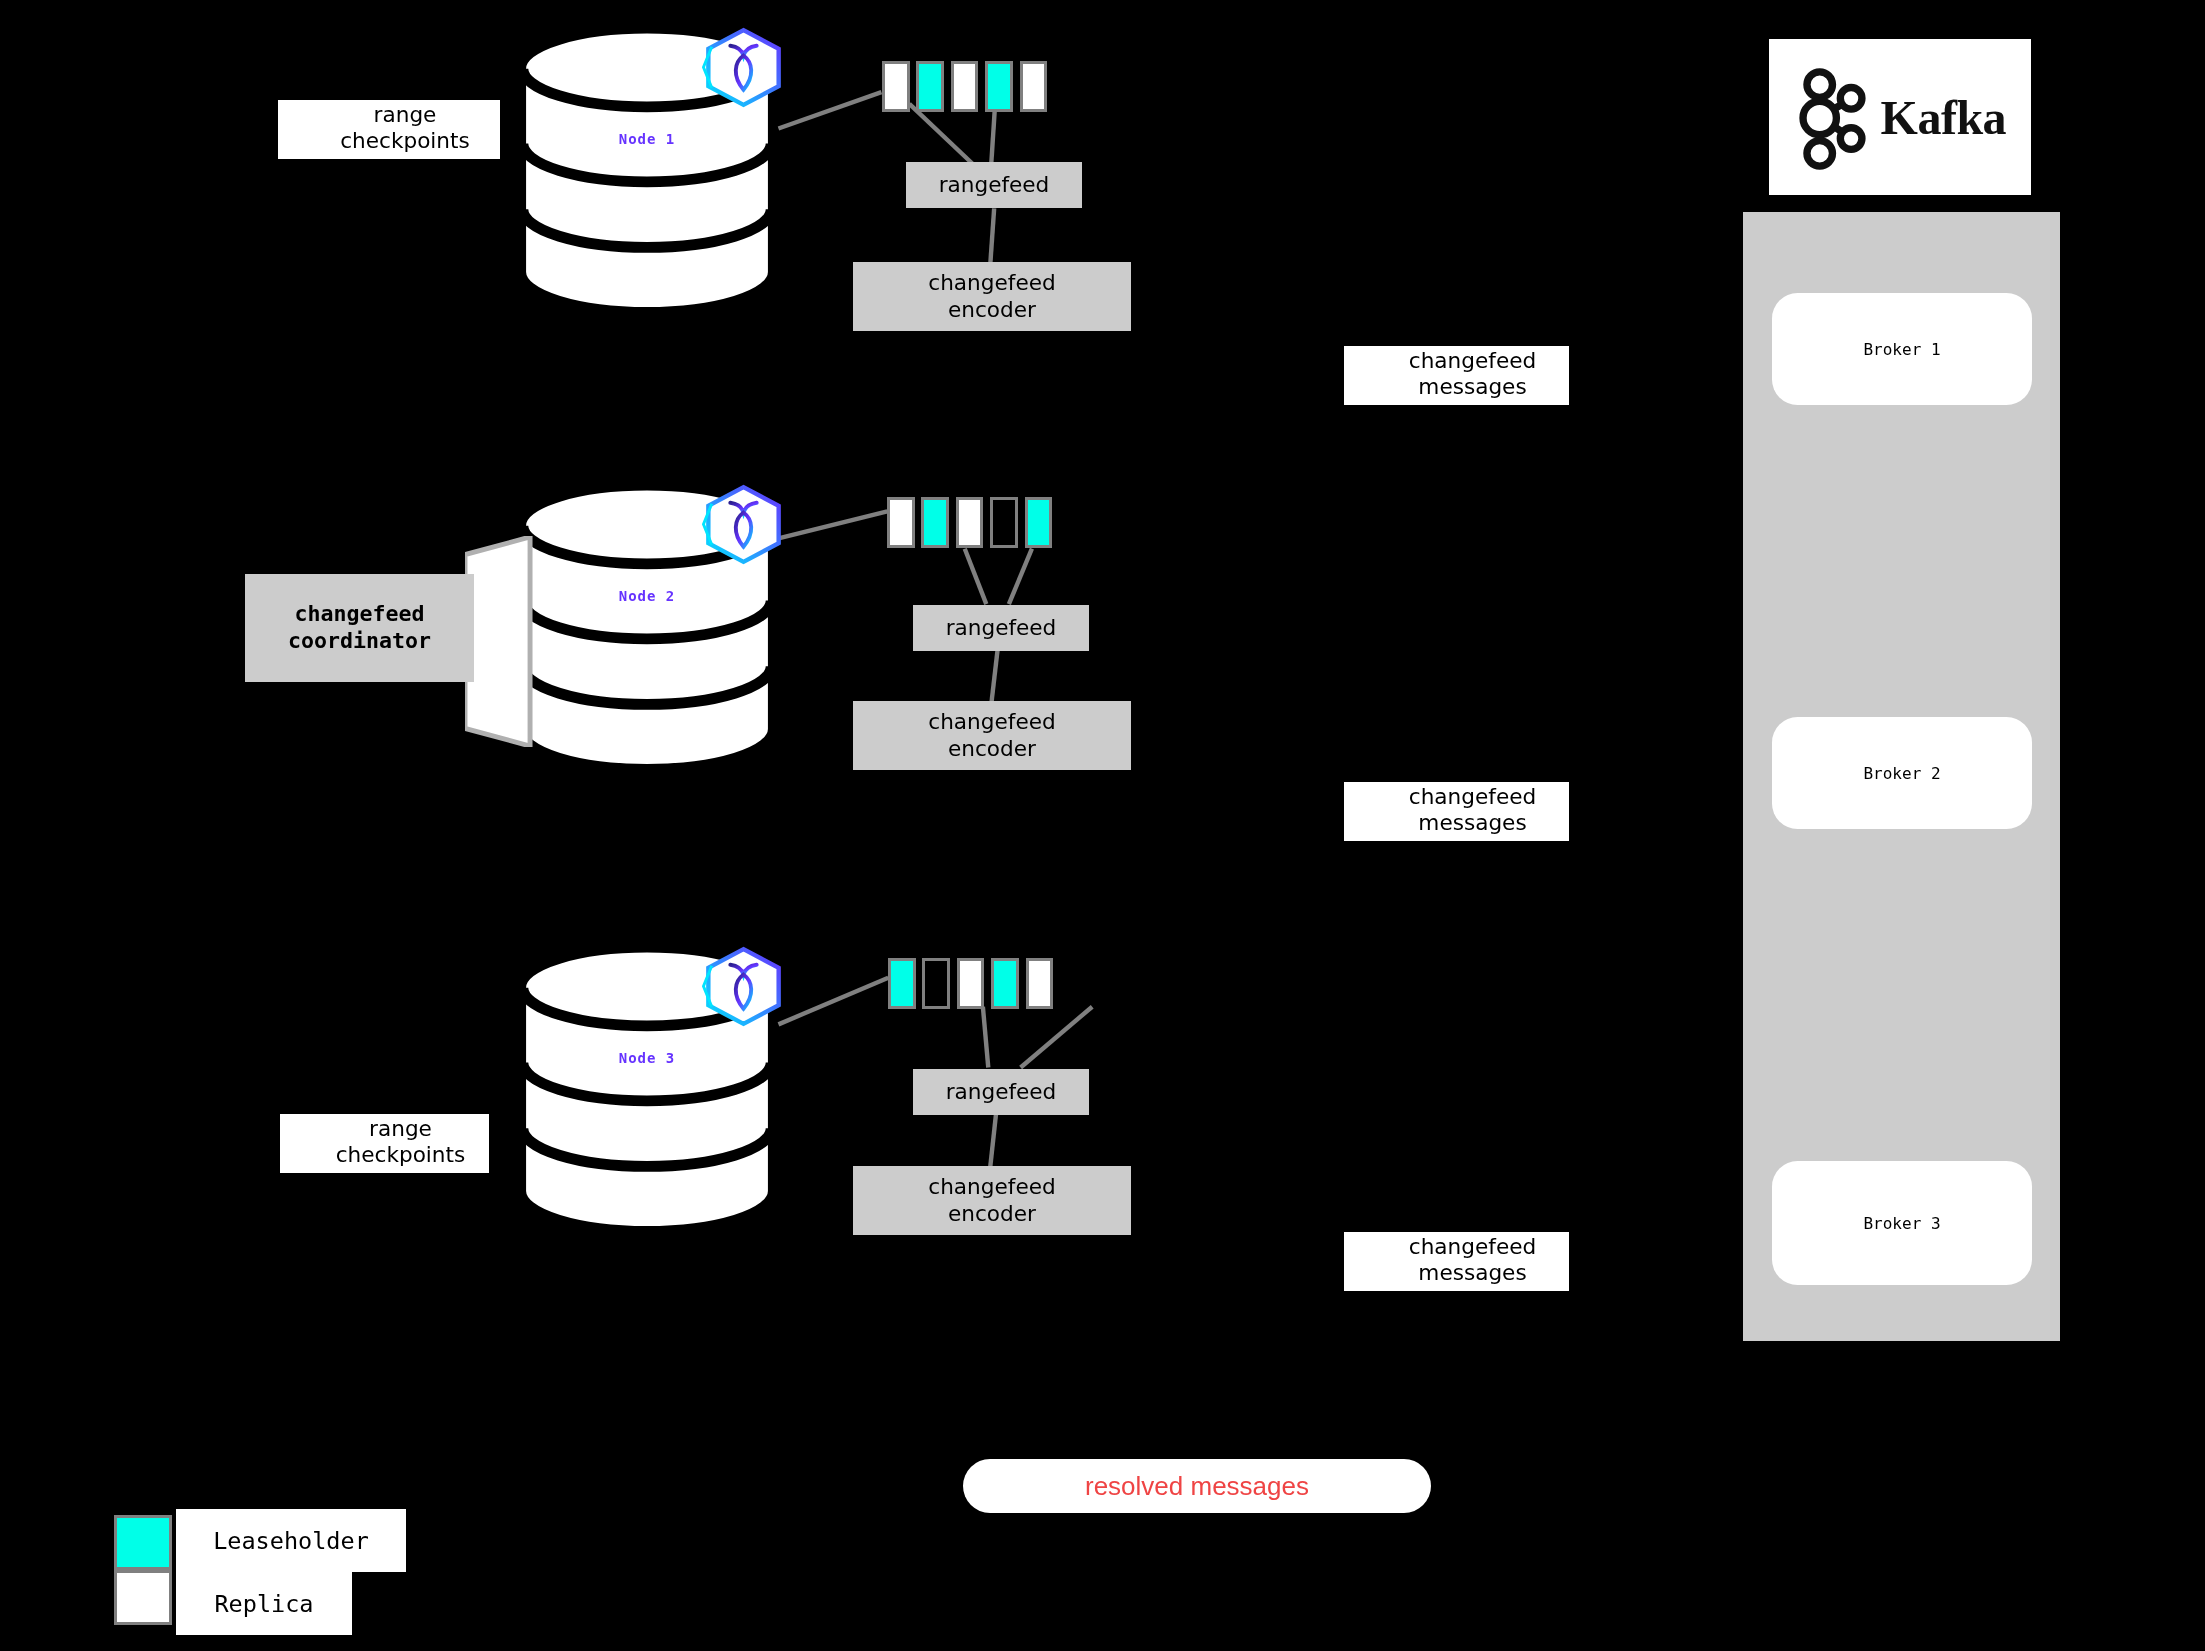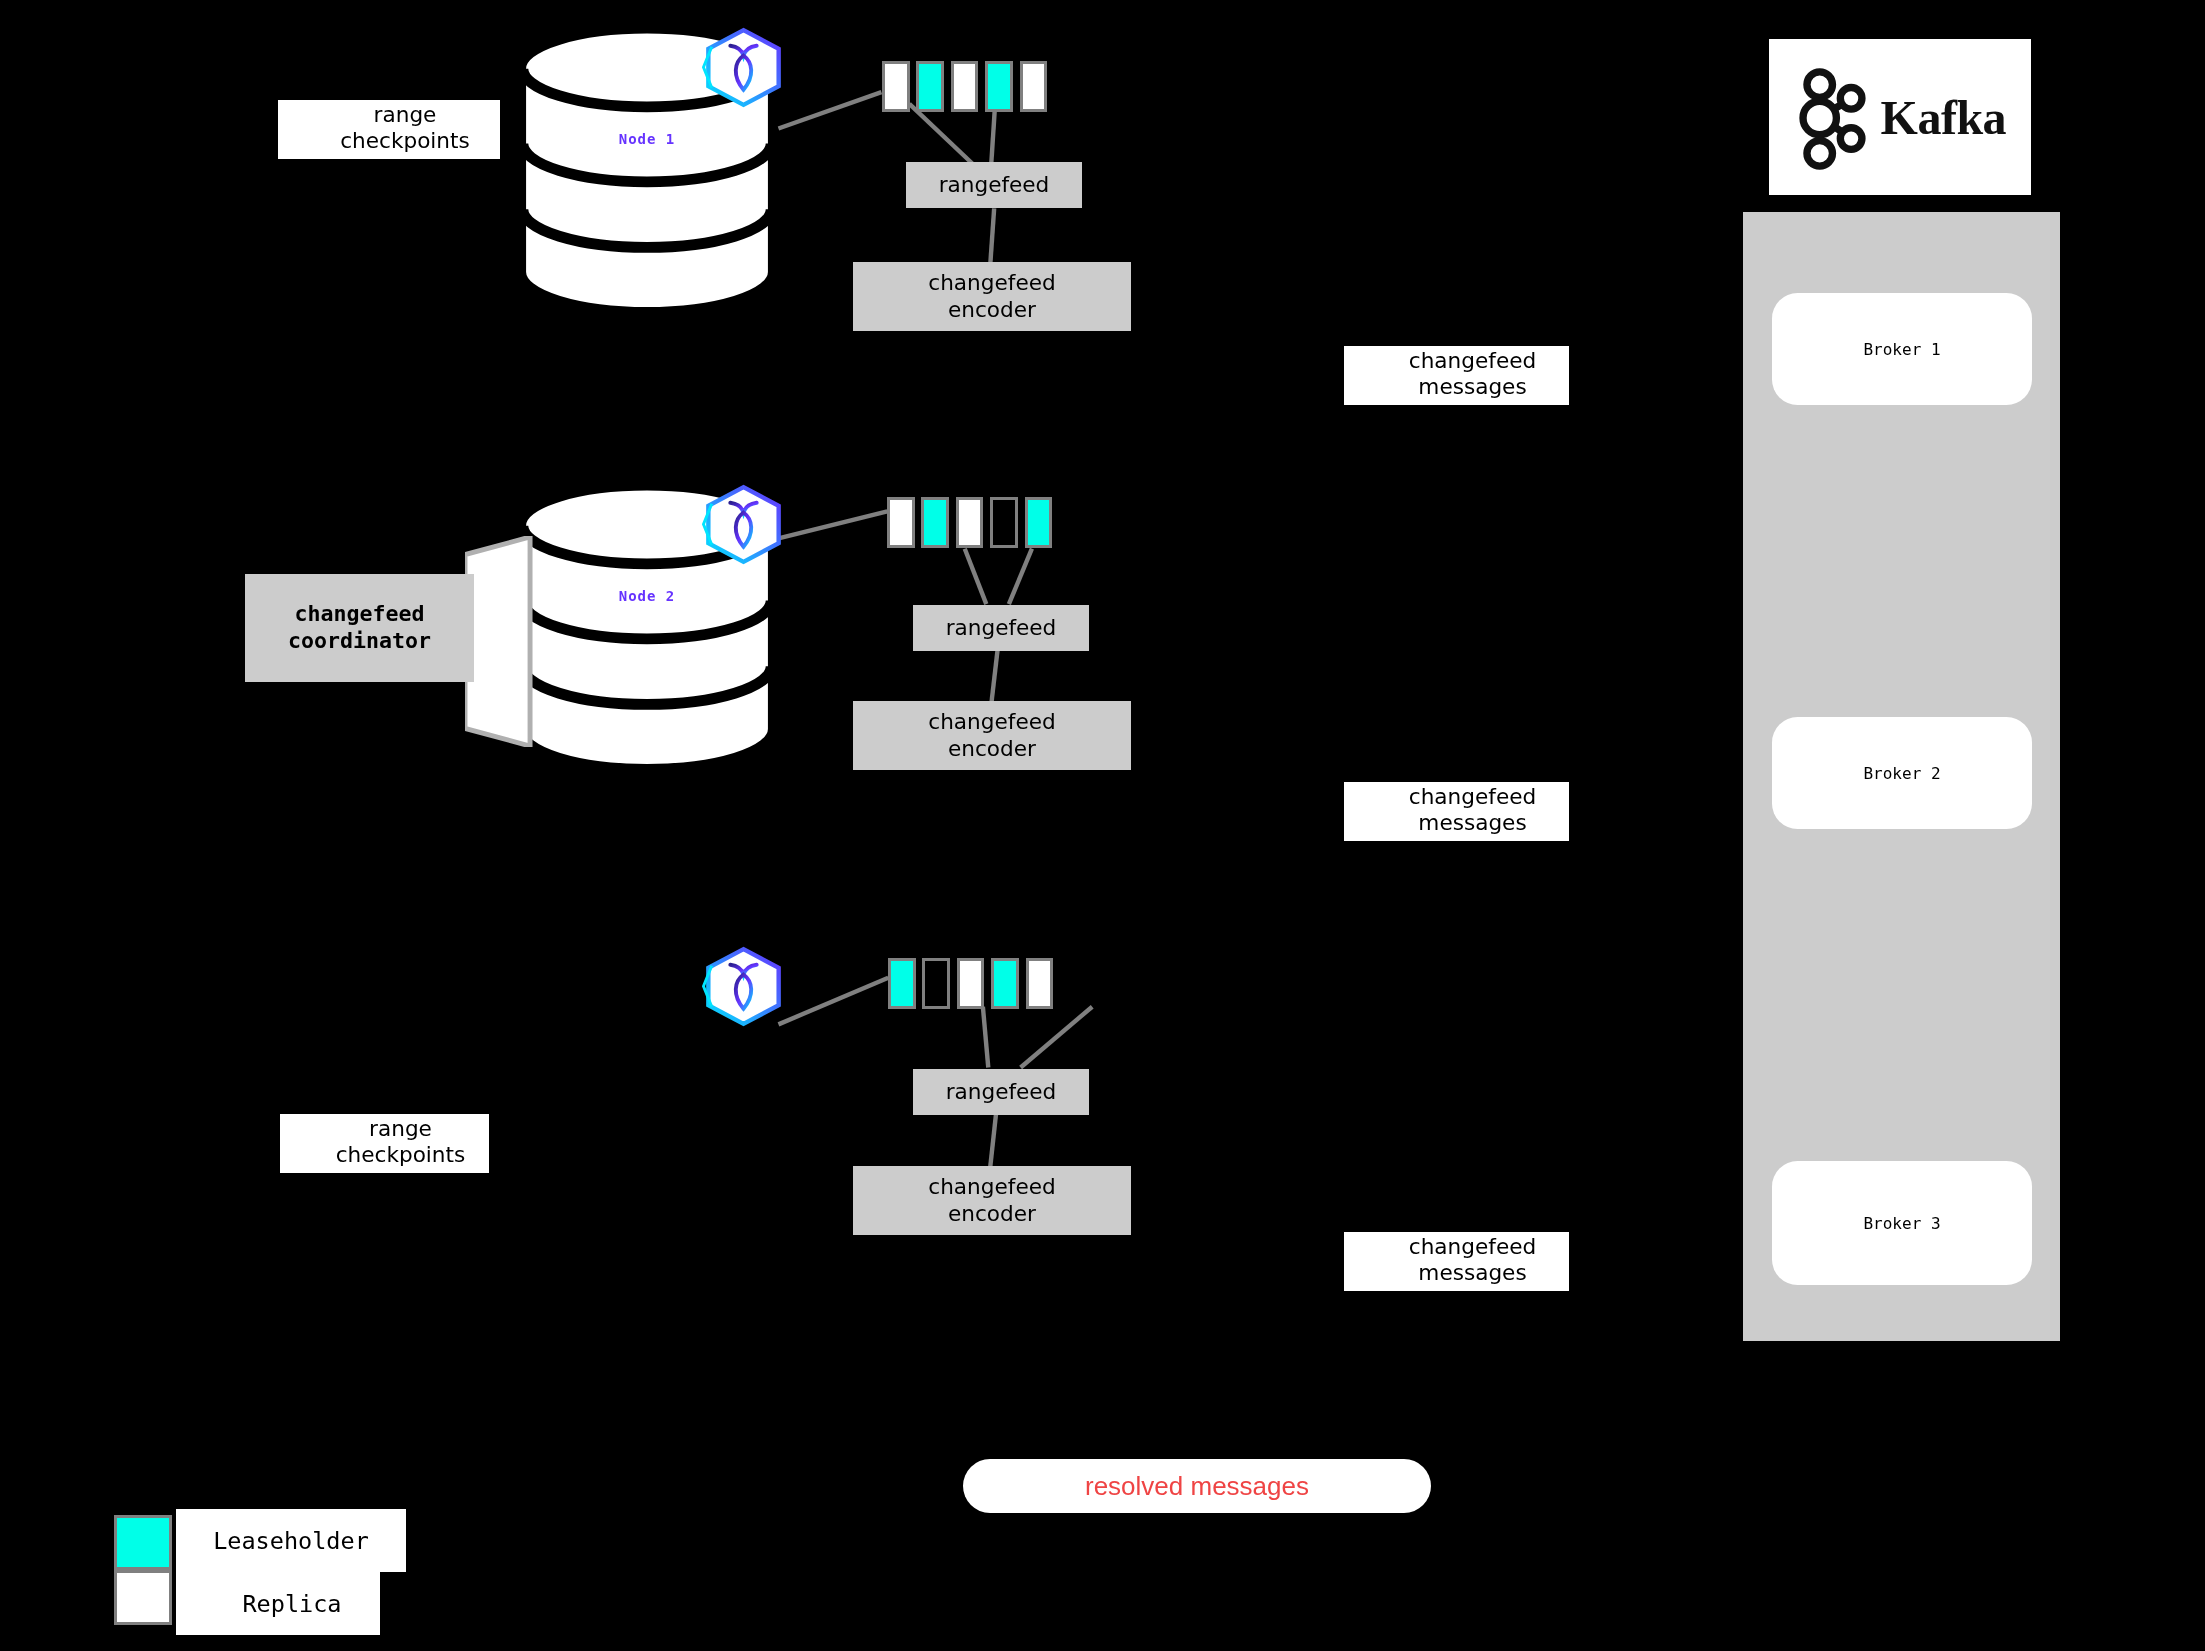--- a/index.html
+++ b/index.html
@@ -308,20 +308,30 @@
     <div class="range-box fill-white"></div>
     <div class="range-box fill-none"></div>
     <div class="range-box fill-cyan"></div>
   </div>
 
   <div class="gbox" style="left:913px; top:605px; width:176px; height:46px;">rangefeed</div>
 
   <div class="gbox" style="left:853px; top:701px; width:278px; height:69px;">changefeed
 encoder</div>
 
+  <div class="db-cyl" style="left:517px; top:946px;">
+    <svg viewBox="0 0 530 590" preserveAspectRatio="none">
+      <path d="M12,85 L12,500 A253,78 0 0 0 518,500 L518,85 Z" fill="#ffffff" stroke="#000000" stroke-width="13"></path>
+      <ellipse cx="265" cy="85" rx="253" ry="78" fill="#ffffff" stroke="#000000" stroke-width="13"></ellipse>
+      <path d="M12,85 A253,78 0 0 0 518,85" fill="none" stroke="#000000" stroke-width="22"></path>
+      <path d="M12,238 A253,78 0 0 0 518,238" fill="none" stroke="#000000" stroke-width="22"></path>
+      <path d="M12,372 A253,78 0 0 0 518,372" fill="none" stroke="#000000" stroke-width="22"></path>
+    </svg>
+    <div class="node-label">Node 3</div>
+  </div>
 
   <div class="crdb-badge" style="left:702px; top:946px;">
     <svg viewBox="0 0 170 165">
       <polygon points="85,6 157,44 157,121 85,159 13,121 13,44" fill="#ffffff" stroke="url(#hexg1)" stroke-width="9"></polygon>
       <polyline points="20,40 3,82 20,124" fill="none" stroke="#00e5ff" stroke-width="6"></polyline>
       <path d="M58,38 C72,40 82,48 85,58 C88,48 98,40 112,38" fill="none" stroke="url(#bugg1)" stroke-width="8" stroke-linecap="round"></path>
       <path d="M85,58 C66,72 62,100 85,128 C108,100 104,72 85,58 Z" fill="none" stroke="url(#bugg1)" stroke-width="8"></path>
       <line x1="85" y1="66" x2="85" y2="128" stroke="url(#bugg1)" stroke-width="7"></line>
     </svg>
   </div>
@@ -375,16 +385,16 @@
   <div class="broker" style="left:1772px; top:717px; width:260px; height:112px;">Broker 2</div>
 
   <div class="broker" style="left:1772px; top:1161px; width:260px; height:124px;">Broker 3</div>
 
   <div class="pill" style="left:963px; top:1459px; width:468px; height:54px;">resolved messages</div>
 
   <div class="legend-swatch" style="left:114px; top:1515px; background:#00ffe8;"></div>
   <div class="legend-label" style="left:176px; top:1509px; width:230px; height:63px;">Leaseholder</div>
 
   <div class="legend-swatch" style="left:114px; top:1570px; background:#ffffff;"></div>
-  <div class="legend-label" style="left:176px; top:1572px; width:176px; height:63px;padding-left:28px;">Replica</div>
+  <div class="legend-label" style="left:176px; top:1572px; width:176px; height:63px;">Replica</div>
 
 </div>
 
 
 </body></html>

